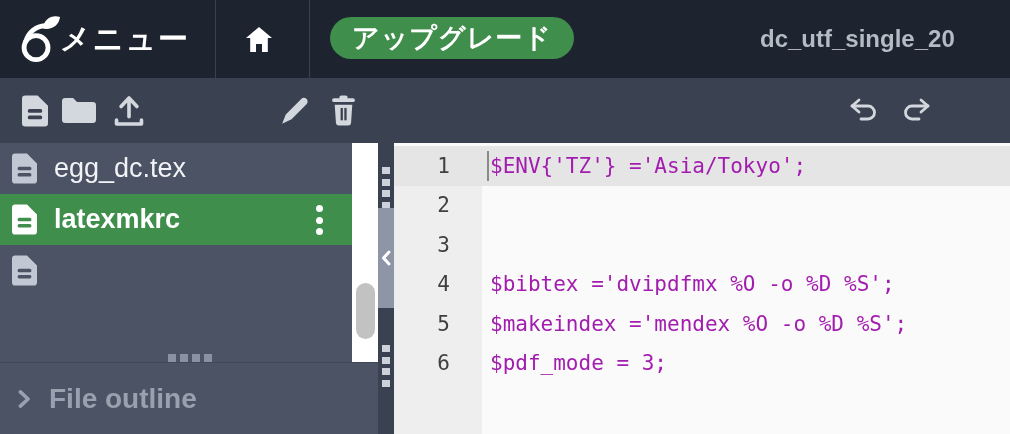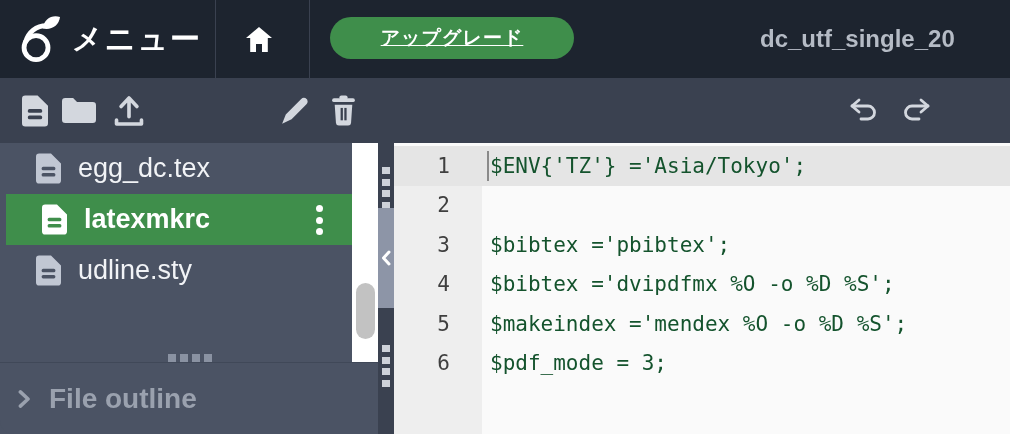--- a/index.html
+++ b/index.html
@@ -4,44 +4,44 @@
 <style>
   html,body{margin:0;padding:0;background:#ffffff;}
   #app{
     position:relative;width:1010px;height:434px;overflow:hidden;
     font-family:"Liberation Sans","DejaVu Sans",sans-serif;
     background:#fafafa;
   }
   
   .topbar{position:absolute;left:0;top:0;width:1010px;height:78px;background:#1d242f;}
   .vdiv-top{position:absolute;top:0;width:1px;height:78px;background:#3a4150;}
-  .menu-btn{position:absolute;left:14px;top:0;height:78px;display:flex;align-items:center;gap:12px;cursor:pointer;}
+  .menu-btn{position:absolute;left:14px;top:0;height:78px;display:flex;align-items:center;cursor:pointer;}
   .menu-label{color:#ffffff;font-size:30px;font-weight:600;letter-spacing:2px;}
   .home-btn{position:absolute;left:232px;top:0;width:54px;height:78px;display:flex;align-items:center;justify-content:center;cursor:pointer;}
   .upgrade-btn{position:absolute;left:330px;top:17px;width:244px;height:42px;border-radius:21px;
     display:flex;align-items:center;justify-content:center;cursor:pointer;border:none;}
-  .upgrade-btn span{color:#fff;font-size:19px;font-weight:700;letter-spacing:1px;text-decoration:underline;}
+  .upgrade-btn span{color:#fff;font-size:27px;font-weight:700;letter-spacing:1px;}
   .project-title{position:absolute;left:760px;top:0;width:250px;height:78px;line-height:78px;
     color:#b5bbc5;font-size:24px;font-weight:600;white-space:nowrap;overflow:hidden;}
   
   .toolbar{position:absolute;left:0;top:78px;width:1010px;height:65px;background:#3a4150;}
   .tb-icon{position:absolute;top:0;height:65px;display:flex;align-items:center;justify-content:center;cursor:pointer;color:#d3d7de;}
   .toolbar .icon-bg{fill:#3a4150;}
   .vdiv-tb{position:absolute;top:90px;width:1px;height:46px;background:#535b69;}
   .mode-toggle{position:absolute;left:418px;top:88px;width:400px;height:51px;background:#e9ebee;border-radius:26px;display:flex;align-items:center;}
   .mode-code{height:45px;width:208px;margin-left:3px;border-radius:23px;display:flex;align-items:center;justify-content:center;cursor:pointer;}
   .mode-code span{color:#ffffff;font-size:26px;font-weight:700;}
   .mode-visual{flex:1;display:flex;align-items:center;justify-content:center;cursor:pointer;}
   .mode-visual span{color:#3b4352;font-size:26px;font-weight:700;}
   
   .sidebar{position:absolute;left:0;top:143px;width:378px;height:291px;background:#4b5364;}
-  .file-row{position:relative;height:51px;display:flex;align-items:center;padding-left:36px;box-sizing:border-box;cursor:pointer;color:#c1c7d3;}
+  .file-row{position:relative;height:51px;display:flex;align-items:center;padding-left:12px;box-sizing:border-box;cursor:pointer;color:#c1c7d3;}
   .file-row .fname{margin-left:17px;color:#f1f3f6;font-size:27px;font-weight:400;}
   .file-row .icon-bg{fill:#4b5364;}
-  .file-row.selected{color:#ffffff;margin-left:6px;}
+  .file-row.selected{color:#ffffff;}
   .file-row.selected .fname{font-weight:700;color:#ffffff;}
   .file-row.selected .icon-bg{fill:#3f8e4b;}
   .kebab{position:absolute;right:52px;top:8px;width:14px;height:36px;display:flex;flex-direction:column;align-items:center;justify-content:space-between;padding:3px 0;box-sizing:border-box;cursor:pointer;}
   .kebab i{width:7px;height:7px;border-radius:50%;background:#ffffff;}
   .scroll-track{position:absolute;left:352px;top:0;width:26px;height:219px;background:#ffffff;}
   .scroll-thumb{position:absolute;left:4px;top:140px;width:19px;height:56px;border-radius:10px;background:#c2c2c2;cursor:grab;}
   .h-handle{position:absolute;left:168px;top:211px;width:44px;height:8px;display:flex;justify-content:space-between;cursor:row-resize;}
   .h-handle i{width:8px;height:8px;background:#8a92a2;}
   .outline-panel{position:absolute;left:0;top:219px;width:378px;height:72px;background:#4b5364;border-top:1px solid #404858;
     border-bottom-left-radius:14px;display:flex;align-items:center;padding-left:18px;box-sizing:border-box;cursor:pointer;}
@@ -52,21 +52,21 @@
   .v-handle i{width:8px;height:7px;background:#cdd1d9;}
   .v-handle.top{top:24px;height:42px;}
   .v-handle.bottom{top:202px;height:42px;}
   .collapse-strip{position:absolute;left:0;top:65px;width:16px;height:100px;background:#8d95a7;display:flex;align-items:center;justify-content:center;cursor:pointer;}
   
   .editor{position:absolute;left:394px;top:143px;width:616px;height:291px;background:#fafafa;
     font-family:"DejaVu Sans Mono","Liberation Mono",monospace;font-size:21px;padding-top:3px;box-sizing:border-box;cursor:text;}
   .code-row{position:relative;display:flex;height:39.5px;align-items:center;}
   .gutter-cell{width:88px;height:100%;background:#eeeeee;box-sizing:border-box;padding-right:32px;
     display:flex;align-items:center;justify-content:flex-end;color:#3f3f3f;flex-shrink:0;}
-  .code-cell{flex:1;height:100%;display:flex;align-items:center;padding-left:8px;white-space:pre;color:#14532d;}
+  .code-cell{flex:1;height:100%;display:flex;align-items:center;padding-left:8px;white-space:pre;color:#a21caf;}
   .code-row.active .gutter-cell,.code-row.active{background:#e5e5e5;}
   .code-row.active .code-cell{background:#e5e5e5;}
   .cursor-bar{position:absolute;left:93px;top:5px;width:2px;height:30px;background:#8a8a8a;}
   .filler-row{display:flex;height:100px;}
   .filler-row .gutter-cell{height:100%;}
   svg{display:block;}
 </style>
 </head>
 <body>
 
@@ -207,21 +207,20 @@
 
     <div class="file-row">
       <span>
         <svg width="25" height="31" viewBox="0 0 20 24">
           <path d="M0 2.5 A2.5 2.5 0 0 1 2.5 0 H12 L20 8 V21.5 A2.5 2.5 0 0 1 17.5 24 H2.5 A2.5 2.5 0 0 1 0 21.5 Z" fill="currentColor"></path>
           <path d="M12 -1 L21 8 L21 -1 Z" class="icon-bg"></path>
           <rect x="4.5" y="10.5" width="11" height="2.8" rx="1.2" class="icon-bg"></rect>
           <rect x="4.5" y="15.5" width="11" height="2.8" rx="1.2" class="icon-bg"></rect>
         </svg>
       </span>
-      <span class="fname">udline.sty</span>
     </div>
 
     <div class="scroll-track">
       <div class="scroll-thumb"></div>
     </div>
 
     <div class="h-handle">
         <i></i>
         <i></i>
         <i></i>
@@ -265,21 +264,20 @@
     <div class="code-row active">
       <div class="gutter-cell">1</div>
       <div class="code-cell">$ENV{'TZ'} ='Asia/Tokyo';</div>
       <div class="cursor-bar"></div>
     </div>
     <div class="code-row">
       <div class="gutter-cell">2</div>
     </div>
     <div class="code-row">
       <div class="gutter-cell">3</div>
-      <div class="code-cell">$bibtex ='pbibtex';</div>
     </div>
     <div class="code-row">
       <div class="gutter-cell">4</div>
       <div class="code-cell">$bibtex ='dvipdfmx %O -o %D %S';</div>
     </div>
     <div class="code-row">
       <div class="gutter-cell">5</div>
       <div class="code-cell">$makeindex ='mendex %O -o %D %S';</div>
     </div>
     <div class="code-row">

